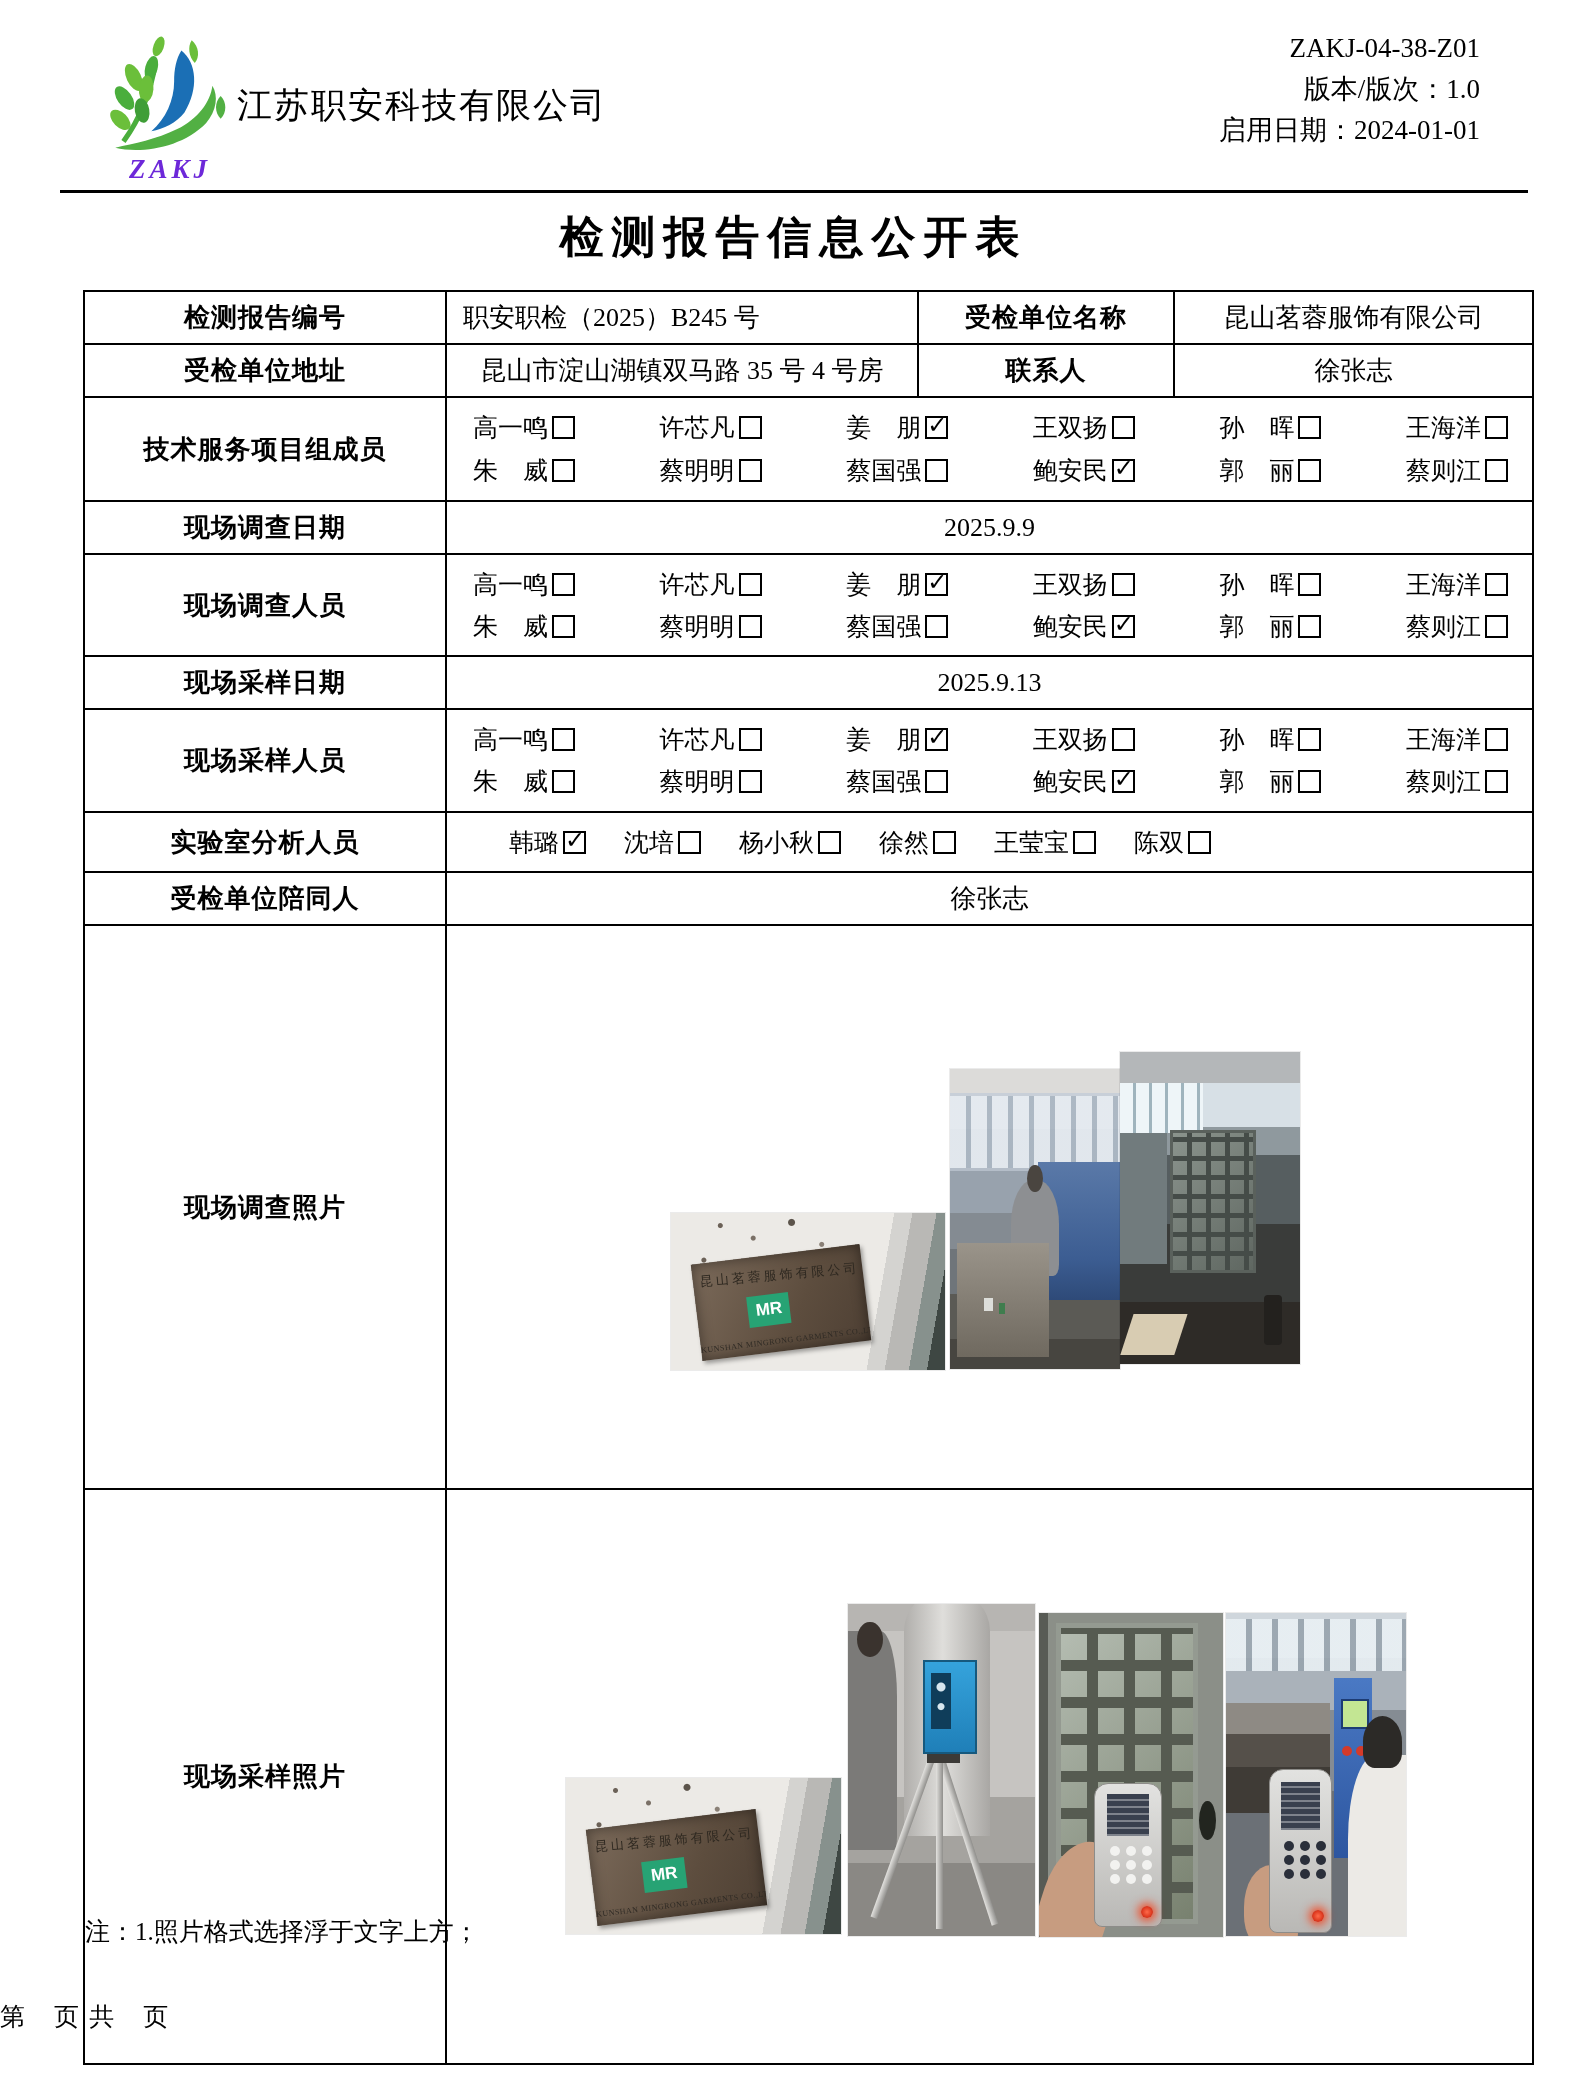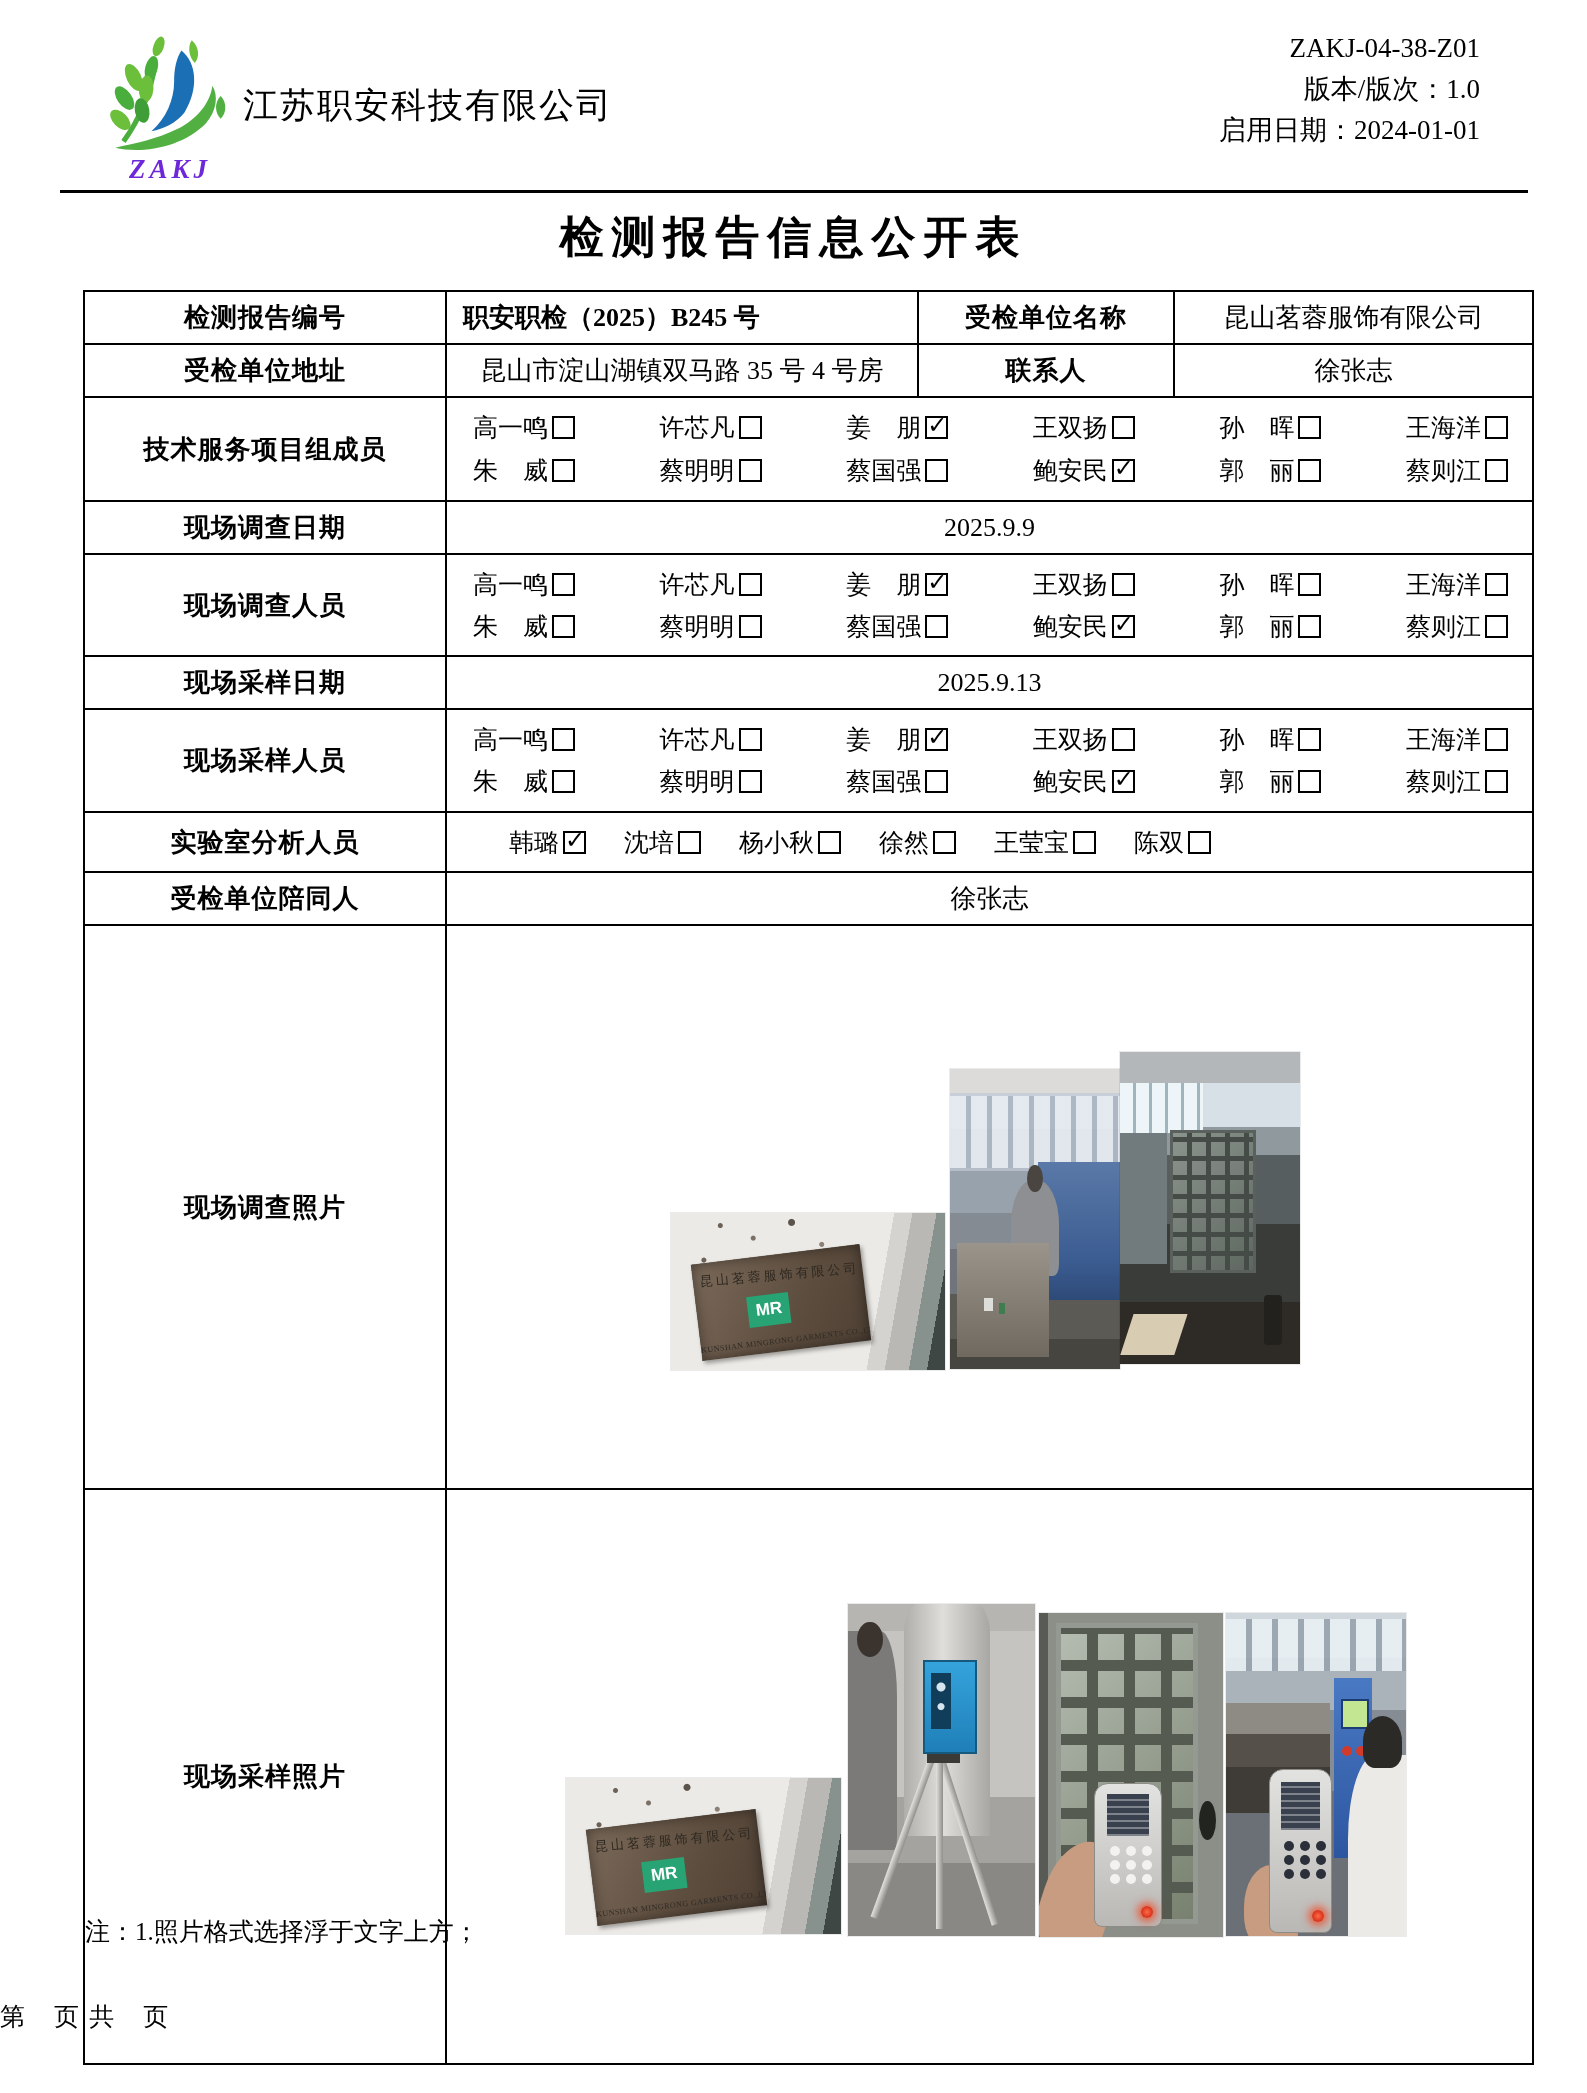--- a/index.html
+++ b/index.html
@@ -2,35 +2,35 @@
 <html><head>
 <meta charset="utf-8">
 <style>
   html,body{margin:0;padding:0;background:#ffffff;color:#000;}
   body{font-family:"Liberation Serif","DejaVu Serif",serif;}
   .page{position:relative;width:1587px;height:2093px;background:#fff;overflow:hidden;}
 
   
   .logo-block{position:absolute;left:85px;top:34px;width:170px;text-align:center;}
   .logo-text{font-style:italic;font-weight:bold;color:#6d28d9;font-size:27px;letter-spacing:4px;margin-top:-6px;}
-  .company-name{position:absolute;left:243px;top:82px;font-size:35px;letter-spacing:2px;}
+  .company-name{position:absolute;left:237px;top:82px;font-size:35px;letter-spacing:2px;}
   .doc-meta{position:absolute;right:107px;top:28px;text-align:right;font-size:27px;line-height:41px;}
   .header-rule{position:absolute;left:60px;top:190px;width:1468px;height:3px;background:#000;}
 
   
   .doc-title{position:absolute;left:0;top:208px;width:100%;text-align:center;
              font-size:44px;font-weight:bold;letter-spacing:8px;}
 
   
   .main-table{position:absolute;left:83px;top:290px;width:1449px;border-collapse:collapse;table-layout:fixed;}
   .main-table td{border:2px solid #000;font-size:26px;vertical-align:middle;padding:8px;}
   td.lbl{font-weight:bold;text-align:center;letter-spacing:1px;}
   td.val-c{text-align:center;}
   td.val-l{text-align:left;padding-left:16px;}
-  td.bold{font-weight:bold;margin-left:24px;}
+  td.bold{font-weight:normal;margin-left:24px;}
 
   .nr-wrap{display:flex;flex-direction:column;justify-content:space-around;height:100%;}
   .name-row{display:flex;justify-content:space-between;align-items:center;padding:0 16px 0 18px;font-size:25px;height:42px;}
   .name-row.left{justify-content:flex-start;gap:38px;margin-left:36px;}
   .person{display:inline-flex;align-items:center;white-space:nowrap;}
   .cb{display:inline-block;width:19px;height:19px;border:2px solid #000;margin-left:4px;
       position:relative;vertical-align:-2px;font-family:"DejaVu Sans",sans-serif;flex:0 0 auto;}
   .cb.checked::before{content:"✓";position:absolute;left:0px;top:-7px;font-size:24px;font-weight:bold;}
 
   

